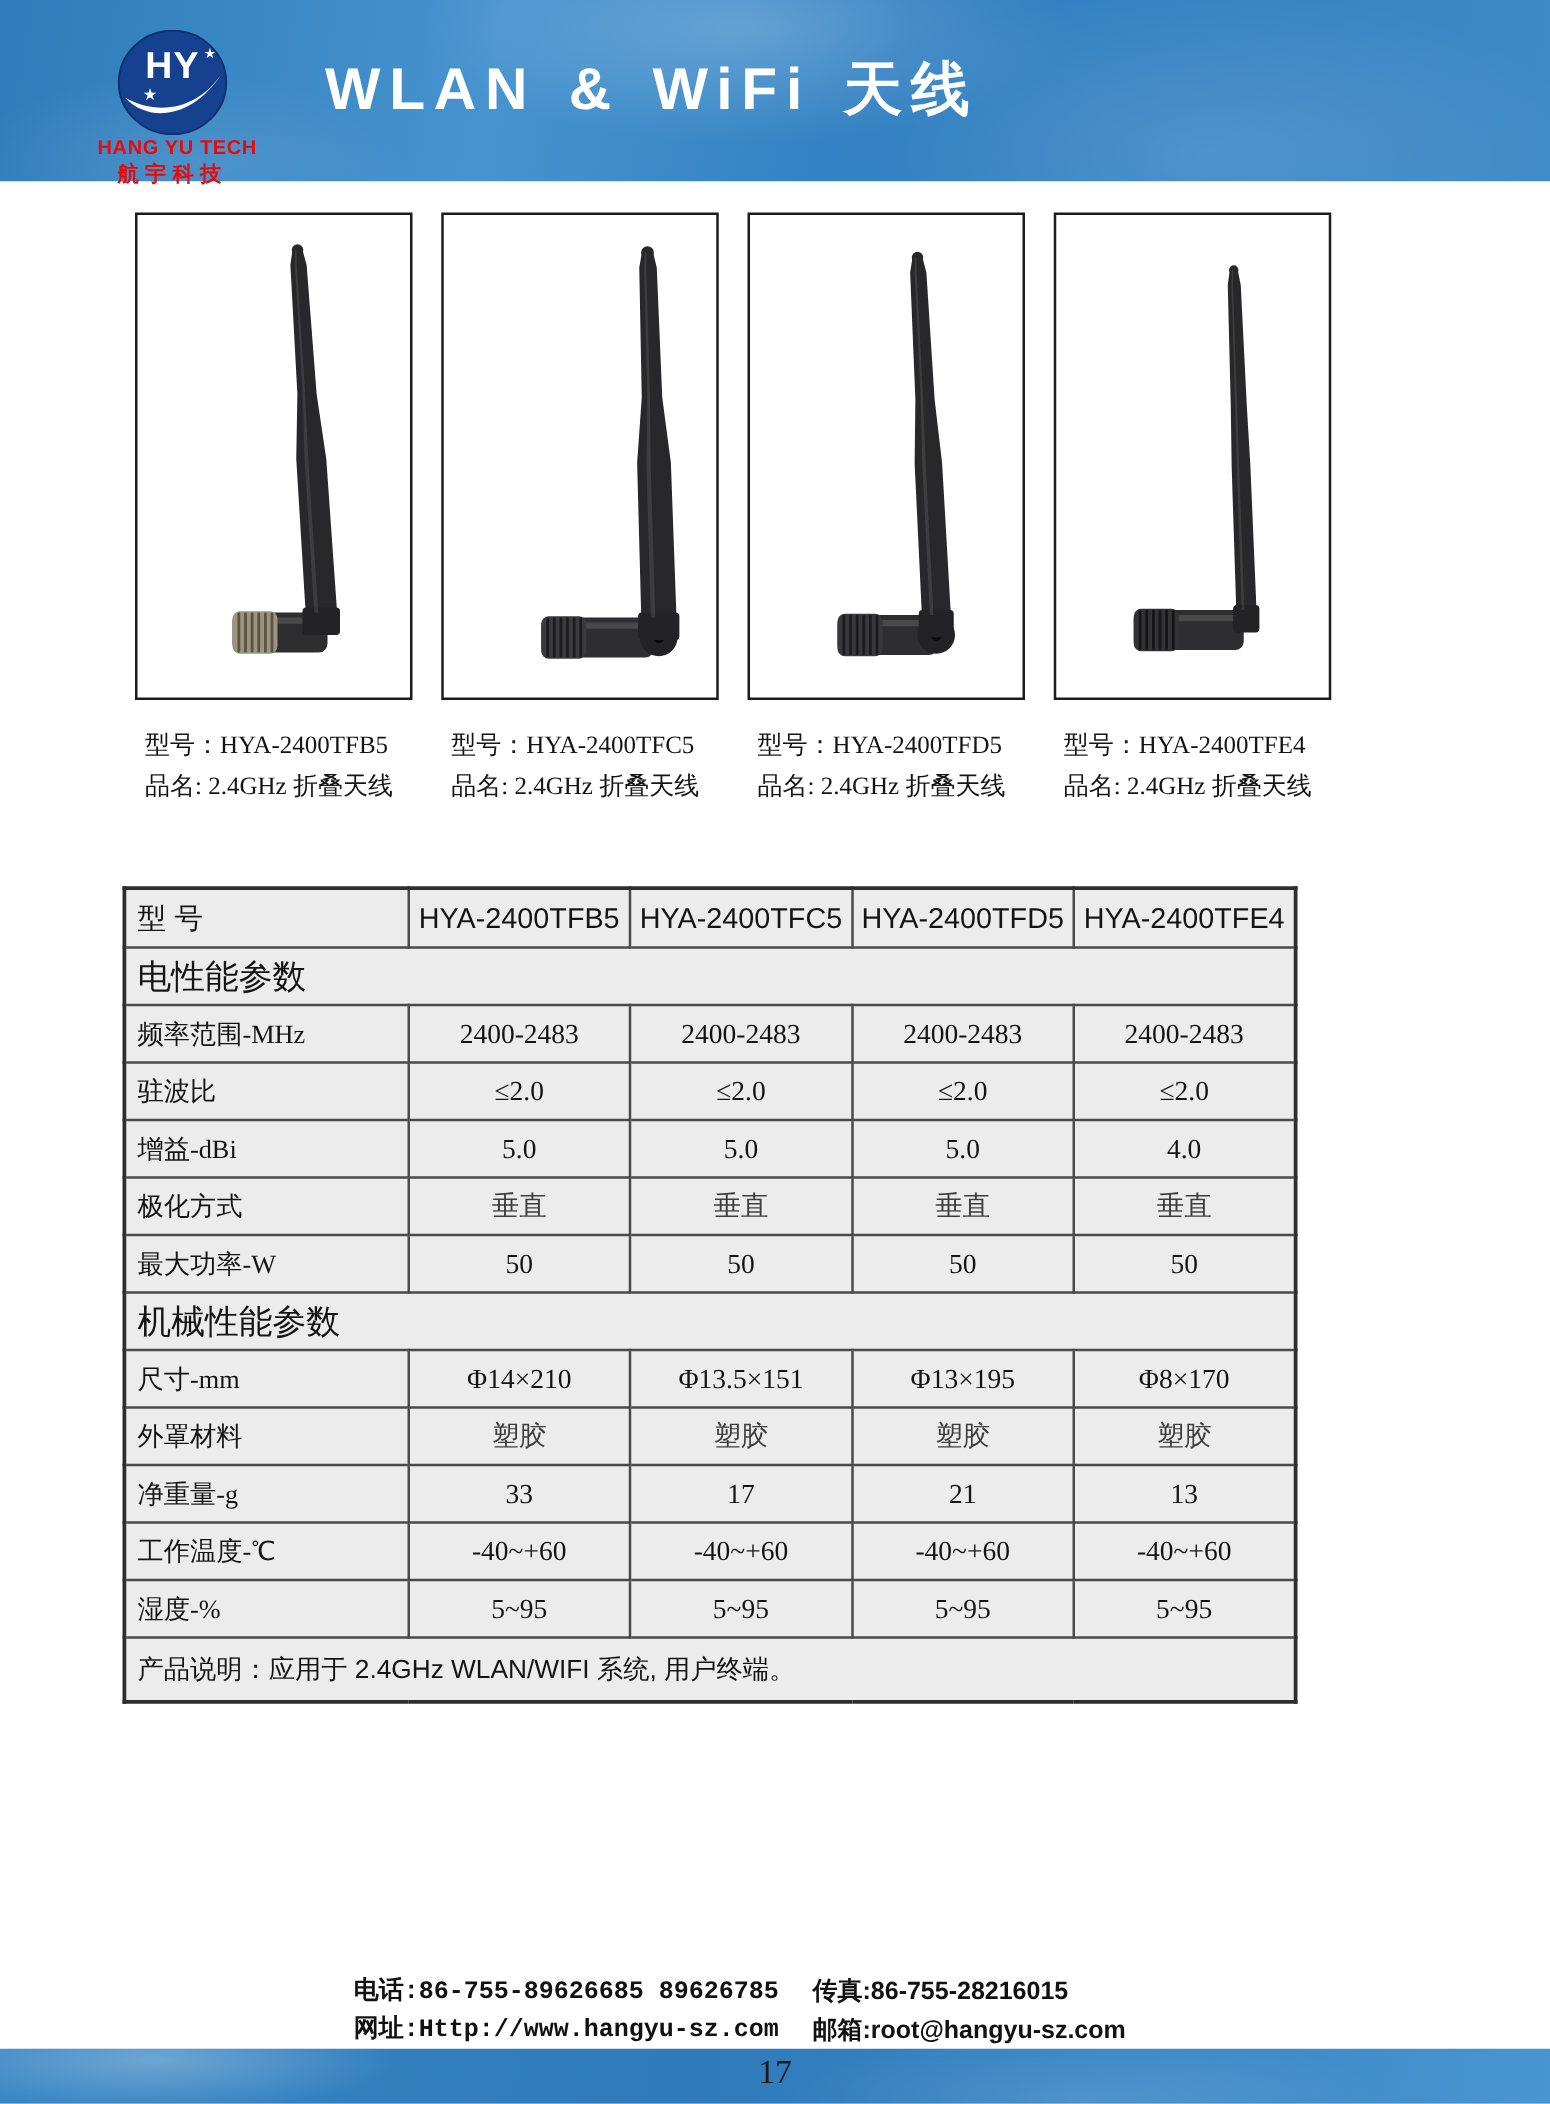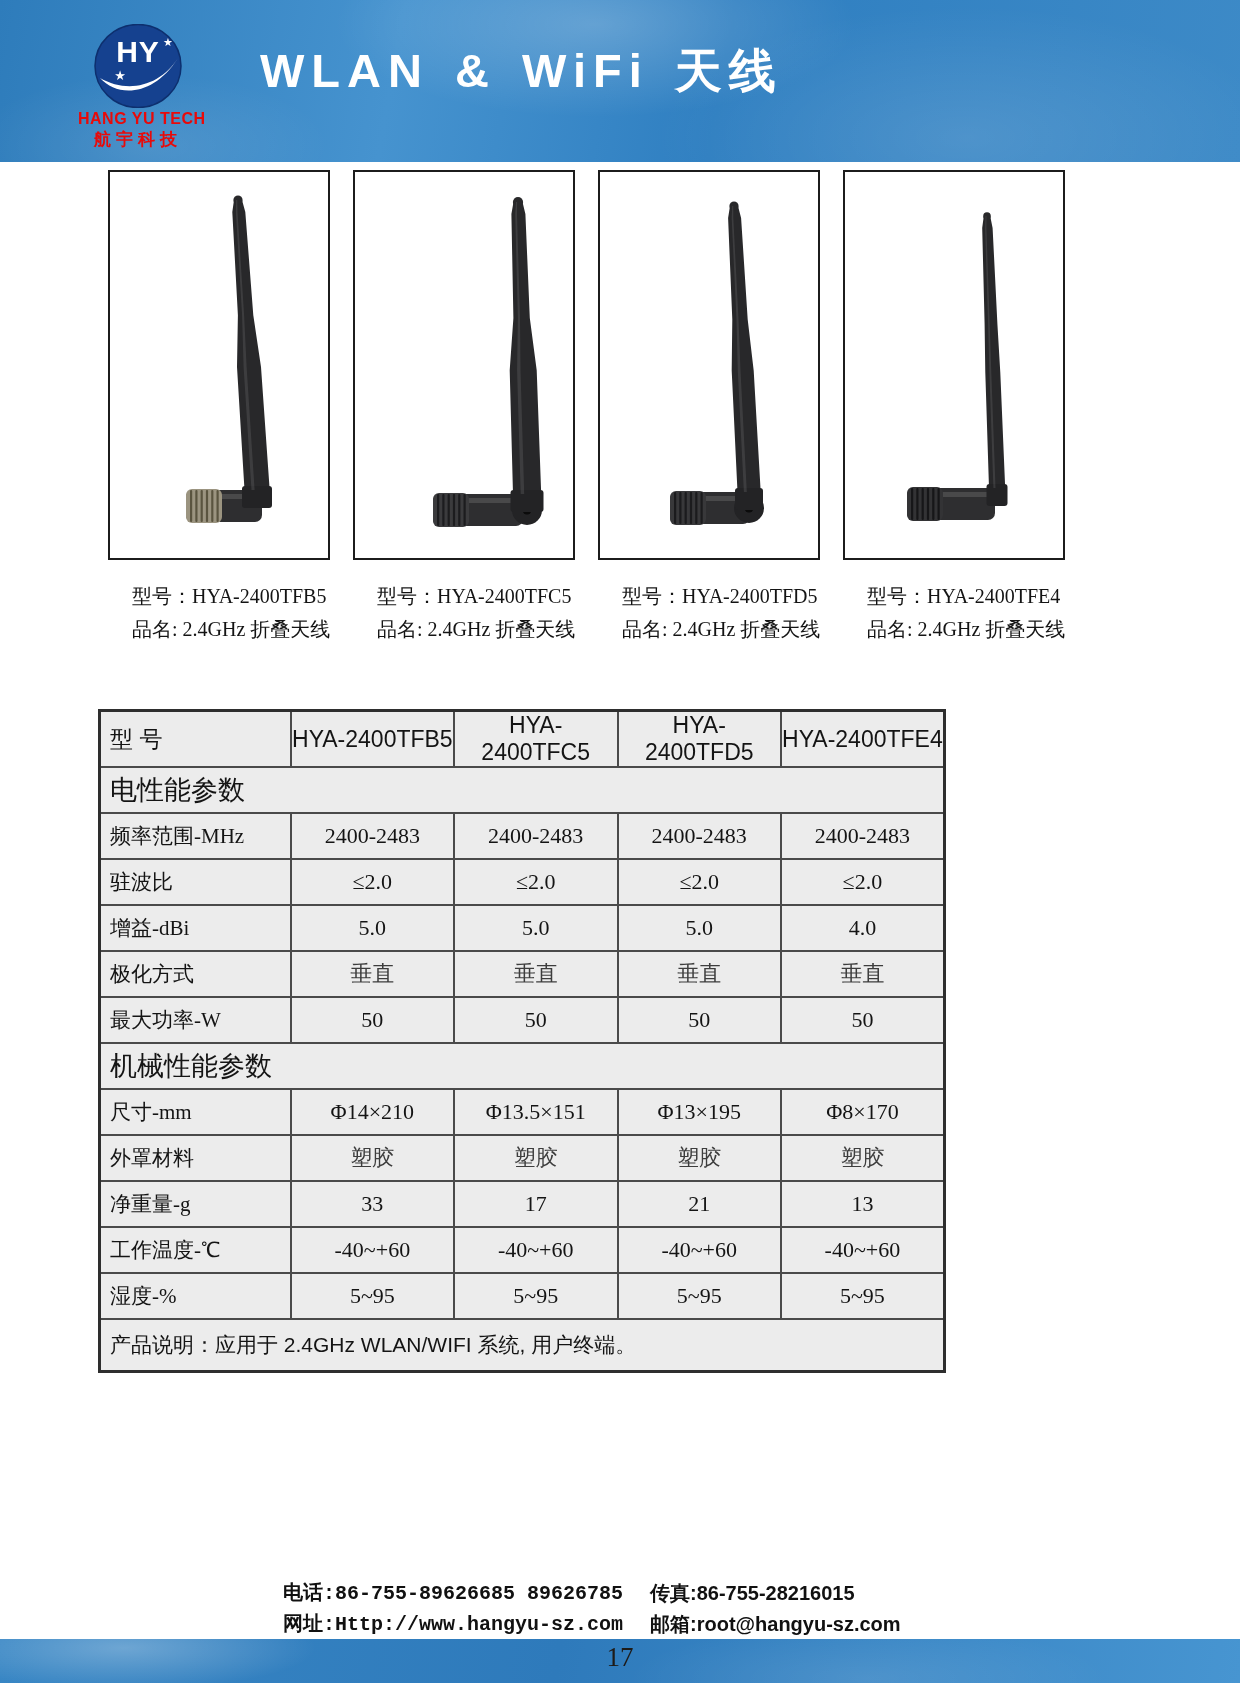--- a/index.html
+++ b/index.html
@@ -4,21 +4,21 @@
 <style>
   * { margin:0; padding:0; box-sizing:border-box; }
   body { background:#888; font-family:"Liberation Sans", sans-serif; }
   .page {
     position:relative; width:1240px; height:1683px; margin:0 auto;
     background:#ffffff; overflow:hidden;
   }
 
   
   .hdr {
-    position:absolute; left:0; top:0; width:1240px; height:162px;
+    position:absolute; left:0; top:0; width:1240px; height:145px;
     background:
       radial-gradient(ellipse 420px 150px at 48% 15%, rgba(255,255,255,0.22), rgba(255,255,255,0) 62%),
       radial-gradient(ellipse 520px 220px at 78% 85%, rgba(255,255,255,0.12), rgba(255,255,255,0) 60%),
       radial-gradient(ellipse 300px 120px at 12% 90%, rgba(255,255,255,0.10), rgba(255,255,255,0) 60%),
       linear-gradient(100deg, #2e7cbb, #4693cf 32%, #2f7fc1 58%, #3d8ac7);
   }
   .logo-wrap { position:absolute; left:78px; top:24px; width:120px; text-align:center; }
   .logo-svg { display:block; margin:0 auto; }
   .logo-en { color:#e80a0a; font-weight:bold; font-size:16px; letter-spacing:0.5px; margin-top:2px; white-space:nowrap; }
   .logo-cn { color:#e80a0a; font-weight:bold; font-size:17px; letter-spacing:5px; margin-top:0px; white-space:nowrap; }
@@ -26,24 +26,24 @@
     position:absolute; left:260px; top:40px; color:#ffffff;
     font-size:47px; font-weight:bold; letter-spacing:7px; word-spacing:6px; white-space:nowrap;
   }
 
   
   .products { position:absolute; left:108px; top:170px; width:957px; display:flex; gap:23px; }
   .card { width:222px; }
   .photo-box { width:222px; height:390px; background:#fff; border:2px solid #1c1c1c; position:relative; }
   .photo-box svg { display:block; }
   .card-labels { margin-top:20px; padding-left:8px; font-family:"Liberation Serif", serif; font-size:20px; color:#141414; }
-  .card-labels .row { line-height:33px; white-space:nowrap;margin-left:16px; }
+  .card-labels .row { line-height:33px; white-space:nowrap; }
 
   
-  .spec { position:absolute; left:98px; top:709px; width:848px; border-collapse:collapse;border-radius:17px; }
+  .spec { position:absolute; left:98px; top:709px; width:940px; border-collapse:collapse;border-radius:17px; }
   .spec td {
     background:#ececec; border:2px solid #4a4a4a;
     font-size:21px; color:#141414; vertical-align:middle;
   }
   .spec { border:3px solid #2e2e2e; }
   .spec td.lbl { text-align:left; padding-left:9px; width:238px; }
   .spec td.val { text-align:center; width:181px; font-size:22px; }
   .t-model td { height:47px; font-size:23px; }
   .t-model td.val { font-size:23px; }
   .t-section td { height:46px; font-size:27px; padding-left:9px; }

